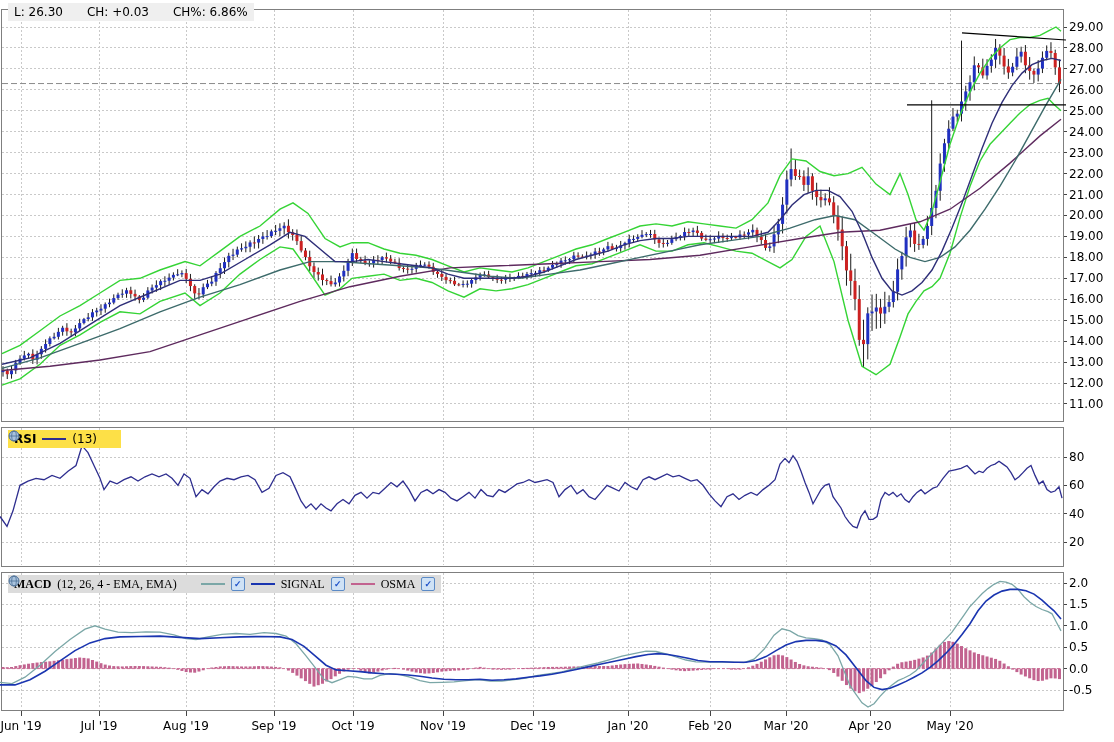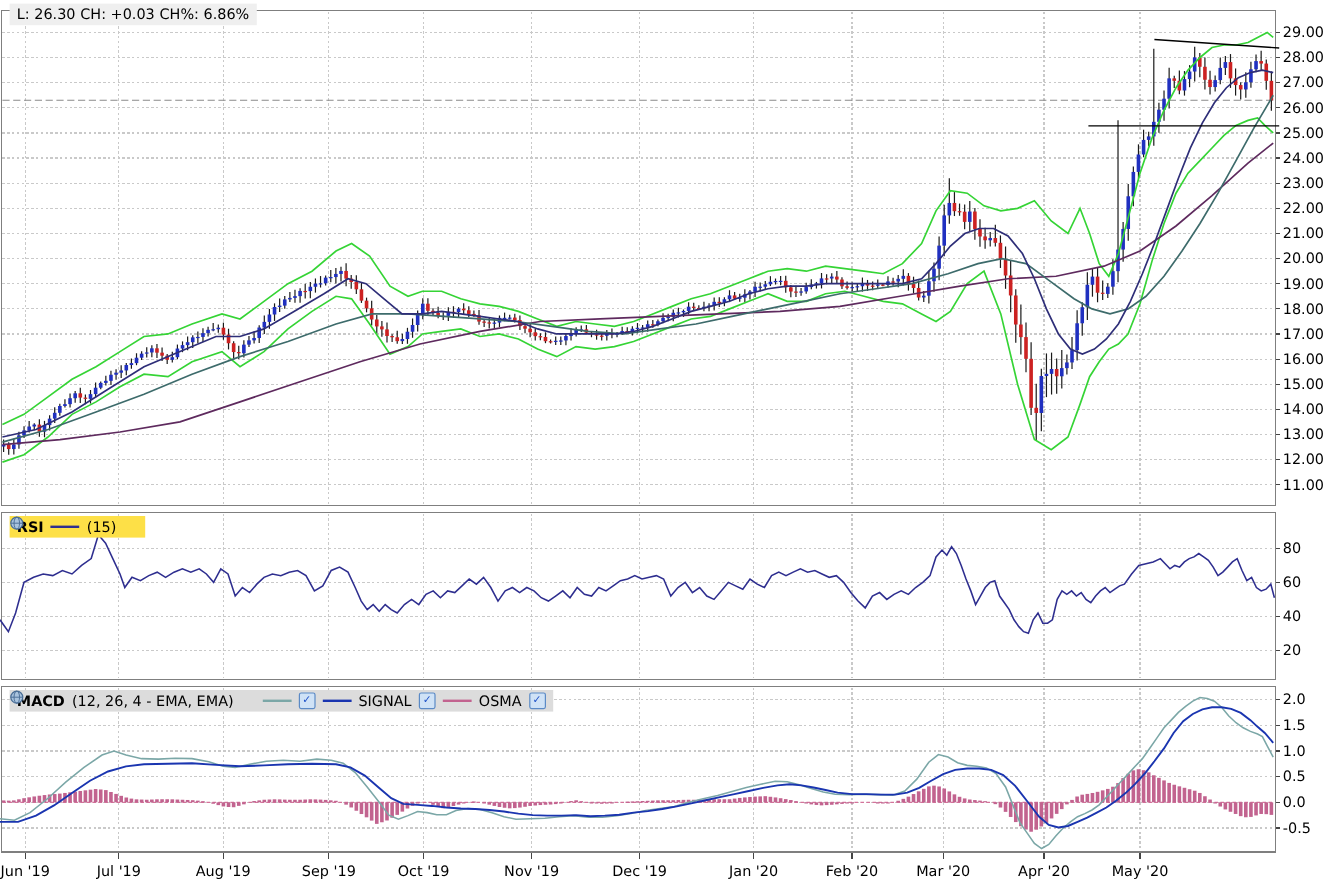--- a/index.html
+++ b/index.html
@@ -3,23 +3,23 @@
 <meta charset="utf-8">
 <style>
   html,body{margin:0;padding:0;background:#fff;}
   .app{position:relative;width:1114px;height:742px;background:#fff;overflow:hidden;
        font-family:"DejaVu Sans","Liberation Sans",sans-serif;}
   svg{position:absolute;left:0;top:0;}
   svg text{font-family:"DejaVu Sans","Liberation Sans",sans-serif;font-size:12px;fill:#000;}
   .chip{position:absolute;display:flex;align-items:center;gap:6px;font-size:12px;color:#000;
         padding:1px 6px;height:16px;white-space:nowrap;}
   .chip b{font-weight:bold;}
-  .quote{left:8px;top:3px;background:#efefef;gap:4px;align-items:center;}
+  .quote{left:8px;top:3px;background:#efefef;gap:24px;align-items:center;}
   .rsi-chip{left:8px;top:430px;background:#fde047;}
-  .macd-chip{left:8px;top:575px;background:#dcdcdc;}
+  .macd-chip{left:8px;top:575px;background:#dcdcdc;font-family:Liberation Serif, serif;}
   .ls{display:inline-block;width:24px;height:2px;background:#333;}
   .cb{display:inline-flex;align-items:center;justify-content:center;width:12px;height:12px;
       background:#cfe2f6;border:1px solid #5b8ac6;border-radius:2px;font-size:9px;line-height:1;
       color:#1d50c8;font-weight:bold;}
   .globe{display:inline-flex;width:12px;height:12px;}
 </style>
 </head>
 <body>
 
 <div class="app">
@@ -919,21 +919,21 @@
 
   <div class="chip quote">
     <span>L: 26.30</span>
     <span>CH: +0.03</span>
     <span>CH%: 6.86%</span>
   </div>
 
   <div class="chip rsi-chip">
     <b>RSI</b>
     <span class="ls" style="background: rgb(46, 46, 143);"></span>
-    <span>(15)</span>
+    <span>(13)</span>
     <span class="globe">
       <svg width="12" height="12" viewBox="0 0 12 12">
           <circle cx="6" cy="6" r="5" fill="#a9c3de" stroke="#4a6e96"></circle>
           <ellipse cx="6" cy="6" rx="2.3" ry="5" fill="none" stroke="#4a6e96" stroke-width="0.8"></ellipse>
           <line x1="1" y1="6" x2="11" y2="6" stroke="#4a6e96" stroke-width="0.8"></line>
         </svg>
     </span>
   </div>
 
   <div class="chip macd-chip">

